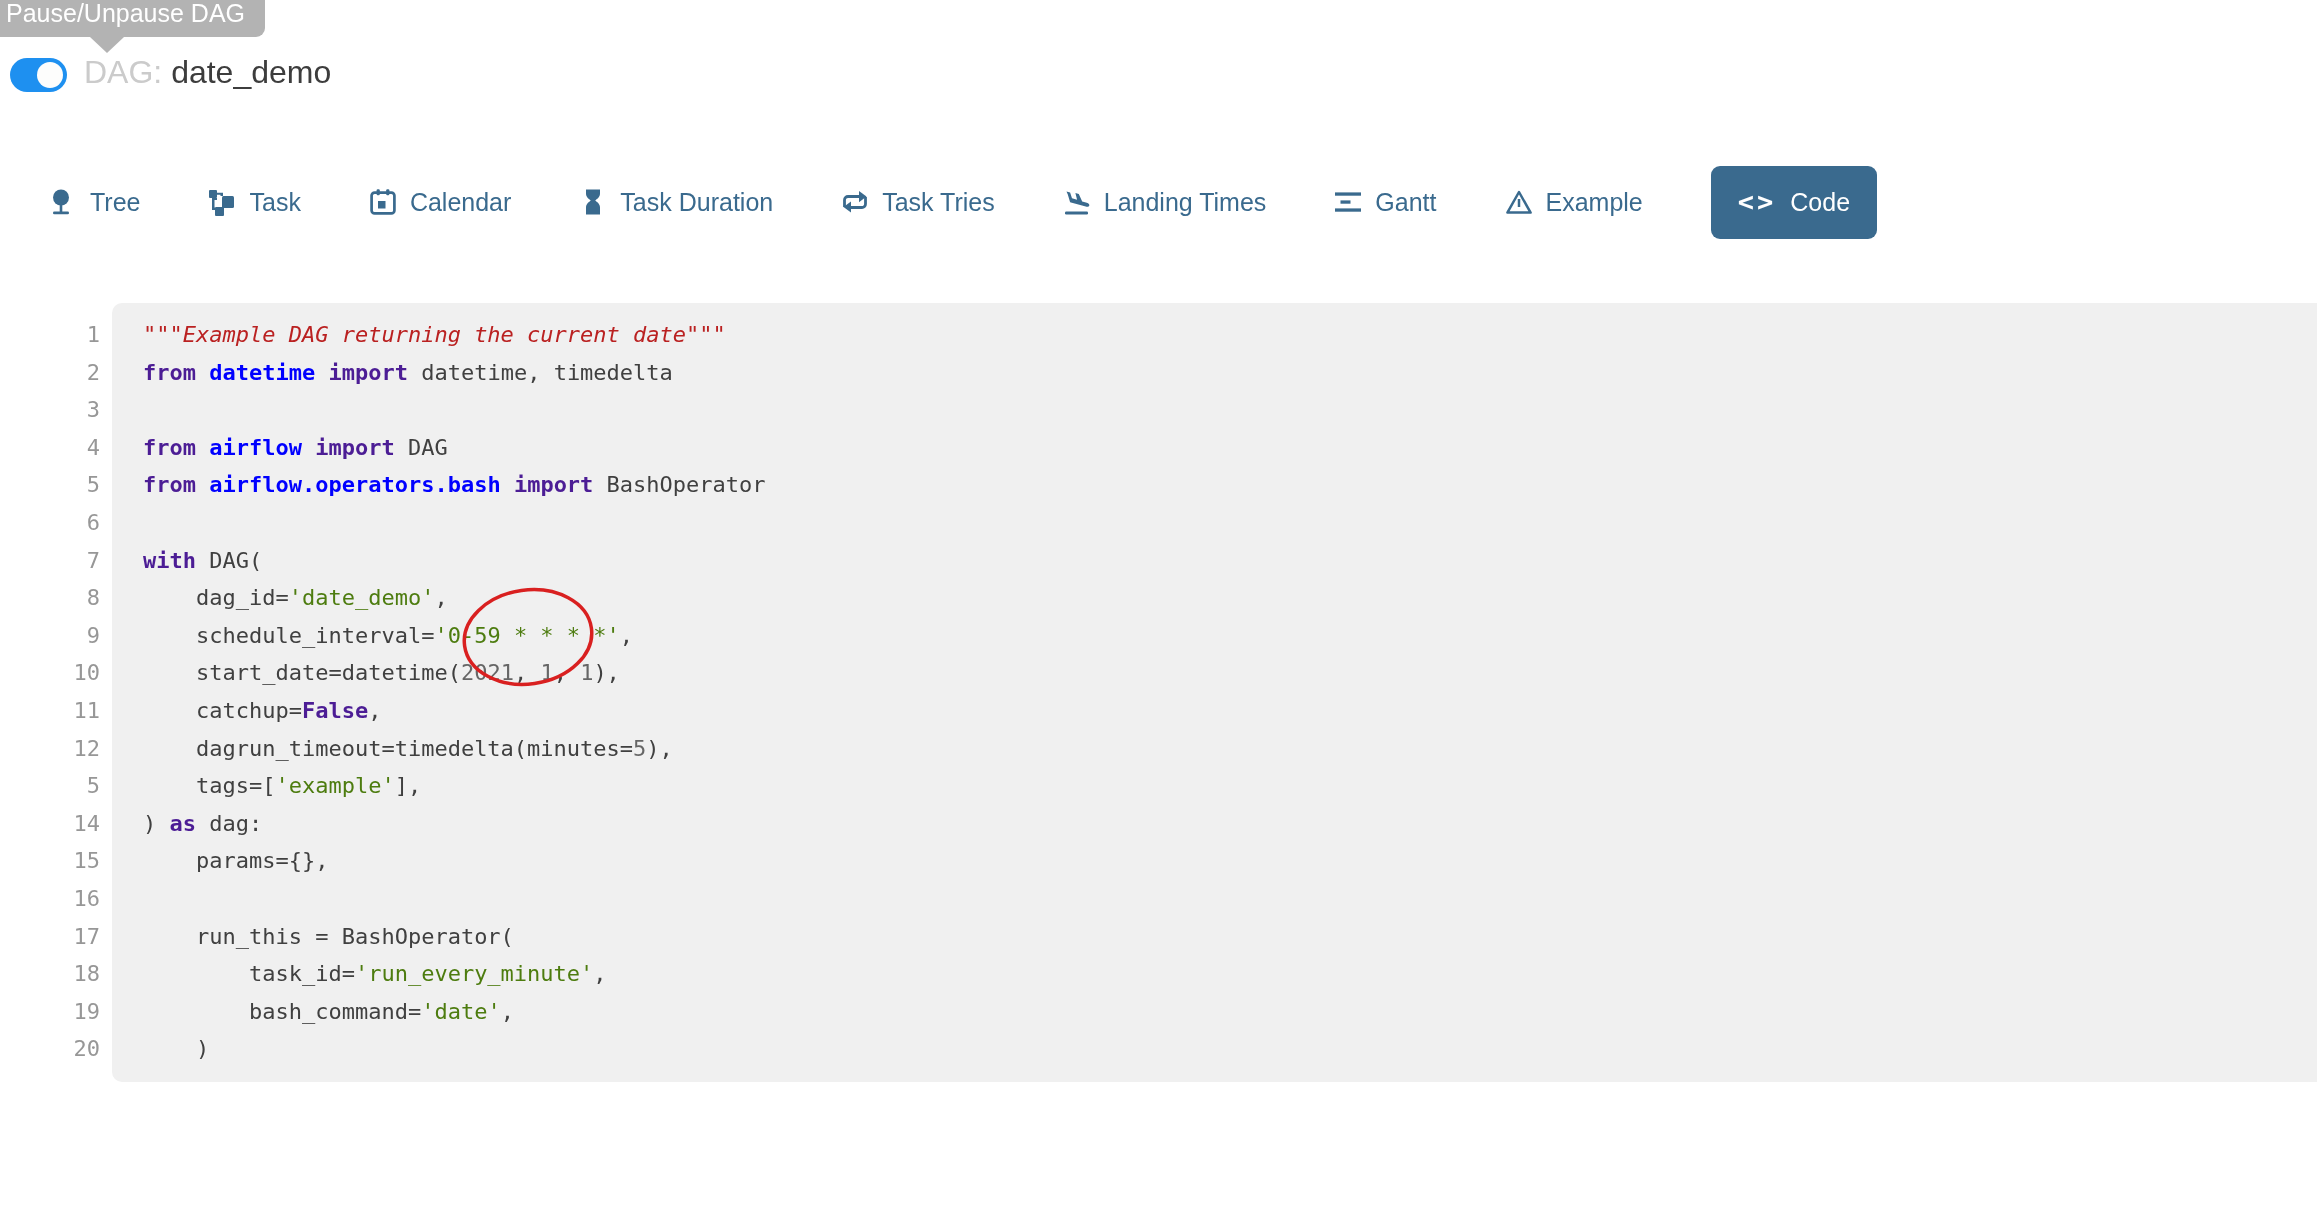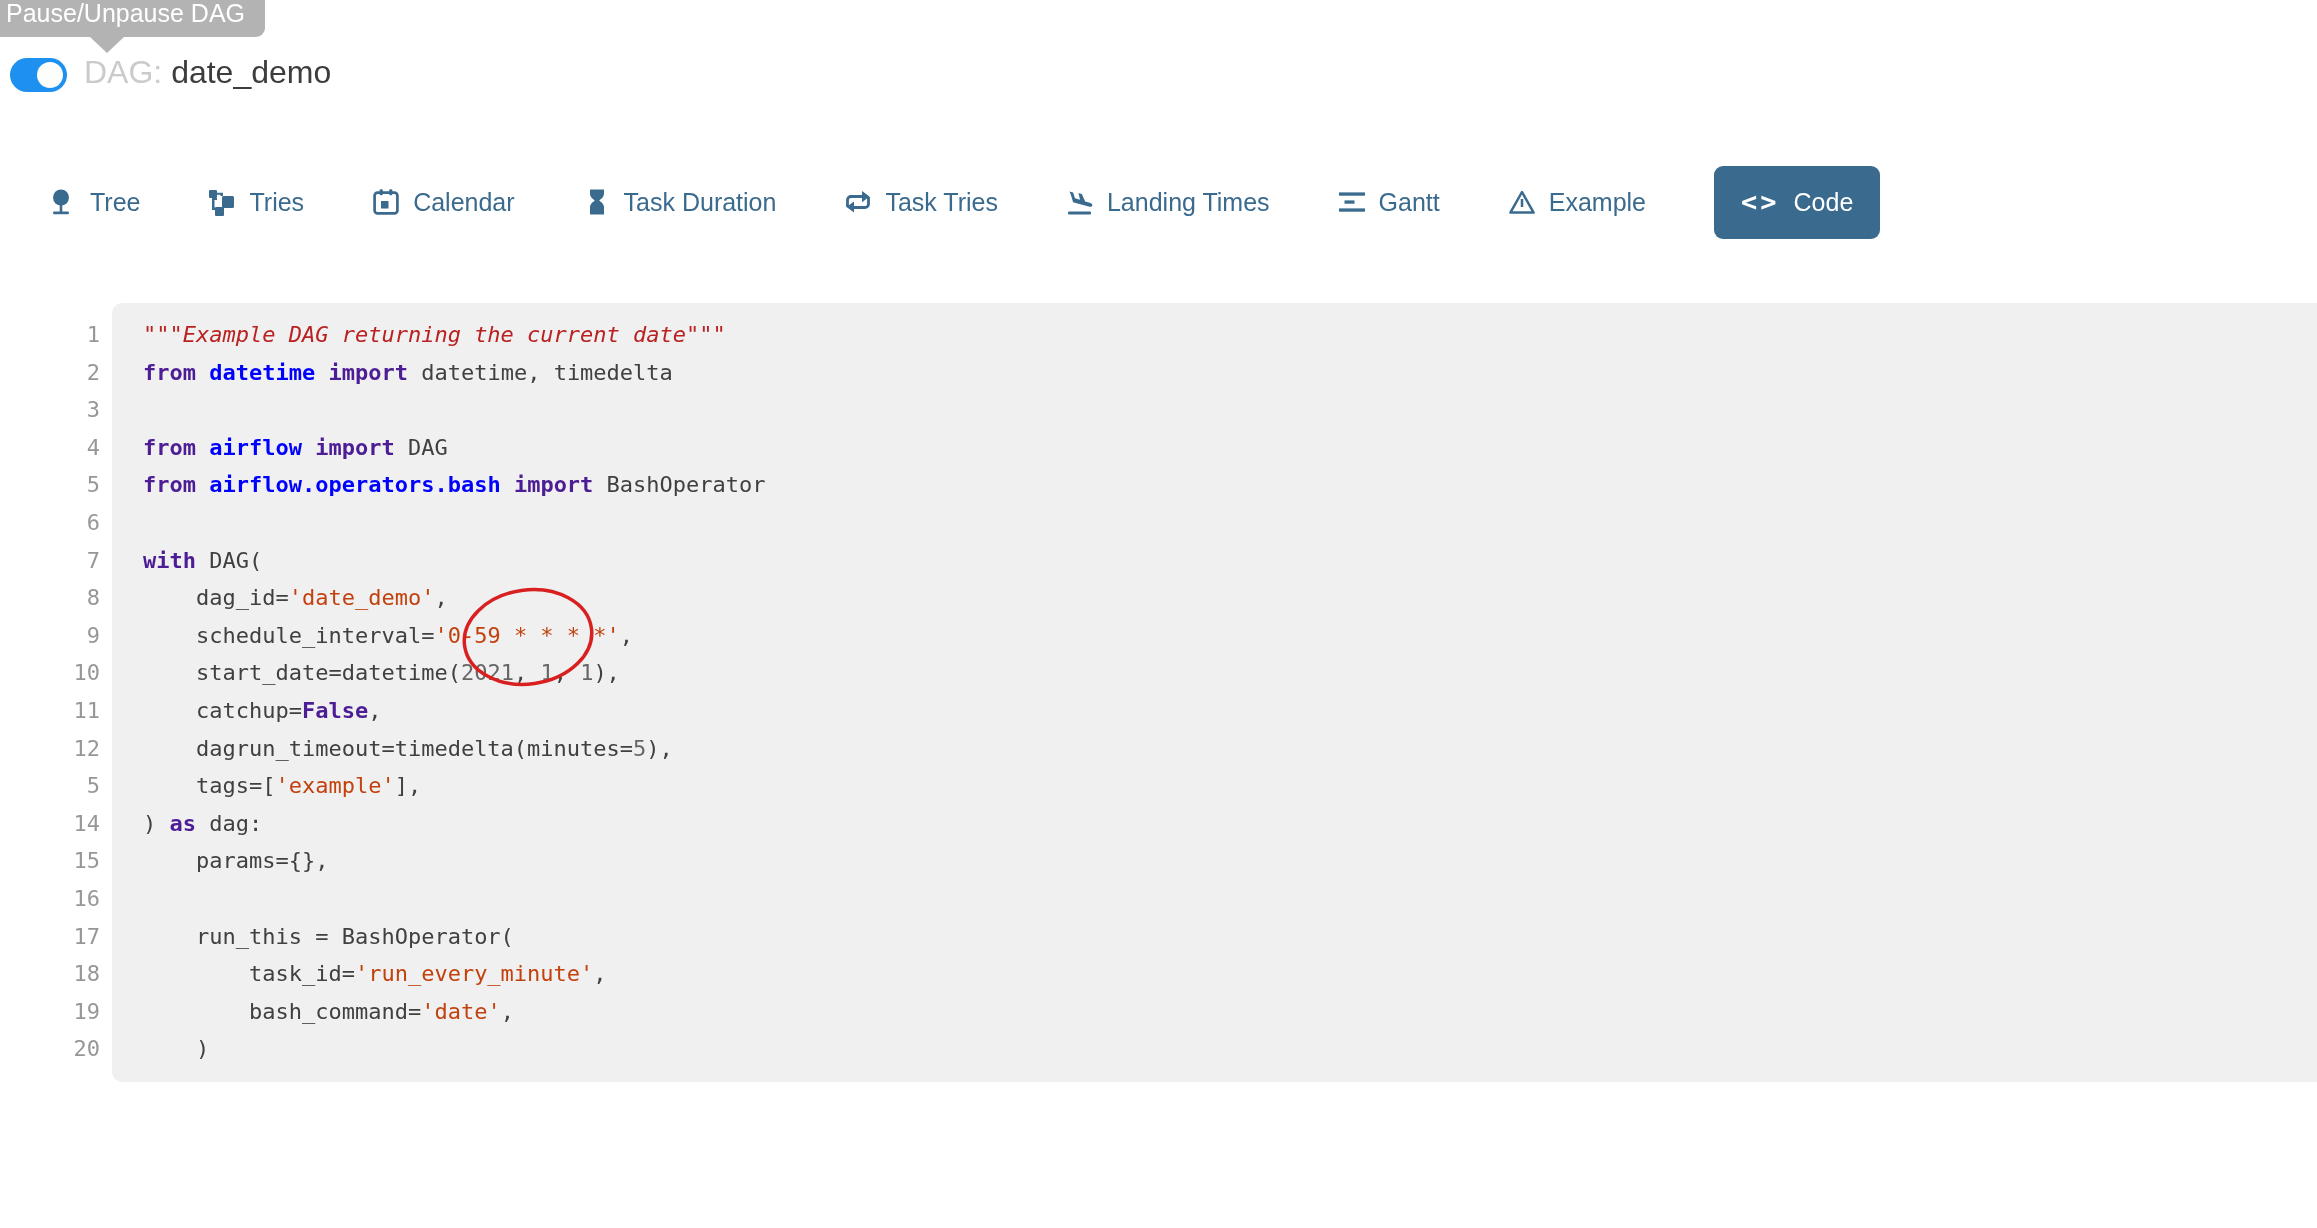--- a/index.html
+++ b/index.html
@@ -50,21 +50,21 @@
     font-family:"DejaVu Sans Mono",monospace;font-size:22px;line-height:37.6px;color:#979797;
   }
   .code-block{
     margin-left:112px;background:#f0f0f0;border-radius:10px 0 0 10px;
     padding:13px 20px 14px 31px;
     font-family:"DejaVu Sans Mono",monospace;font-size:22px;line-height:37.6px;color:#404040;
   }
   .cl{white-space:pre;height:37.6px;}
   .tok-k{color:#4c1d95;font-weight:bold;}
   .tok-n{color:#0000ff;font-weight:bold;}
-  .tok-s{color:#c2410c;margin-top:14px;}
+  .tok-s{color:#4d7c0f;margin-top:14px;}
   .tok-d{color:#ba2121;font-style:italic;}
   .tok-m{color:#666666;}
   
   .annotation{position:absolute;left:455px;top:582px;width:146px;height:110px;overflow:visible;z-index:4;pointer-events:none;}
 </style>
 </head>
 <body>
 
 <div class="tooltip">
   <span>Pause/Unpause DAG</span>
@@ -93,21 +93,21 @@
     <div class="tab">
       <span class="ticon">
         <svg viewBox="0 0 28 28" fill="currentColor">
           <rect x="1" y="2" width="8" height="8" rx="1"></rect>
           <rect x="14" y="8" width="12" height="12" rx="1.5"></rect>
           <rect x="7" y="19" width="9" height="9" rx="1"></rect>
           <path d="M4,10 V22 H7 V19.5 H6.5 V12 H9 V10 Z"></path>
           <path d="M9,4.8 H15 V8 H12.5 V6.8 H9 Z"></path>
         </svg>
       </span>
-      <span>Tries</span>
+      <span>Task</span>
     </div>
     <div class="tab">
       <span class="ticon">
         <svg viewBox="0 0 28 28" fill="none" stroke="currentColor">
           <rect x="2.6" y="4.6" width="22.8" height="20.8" rx="3" stroke-width="2.7"></rect>
           <rect x="7.6" y="1.2" width="3.2" height="6" rx="1.2" fill="currentColor" stroke="none"></rect>
           <rect x="17.2" y="1.2" width="3.2" height="6" rx="1.2" fill="currentColor" stroke="none"></rect>
           <rect x="9" y="13" width="7.5" height="7.5" fill="currentColor" stroke="none"></rect>
         </svg>
       </span>

